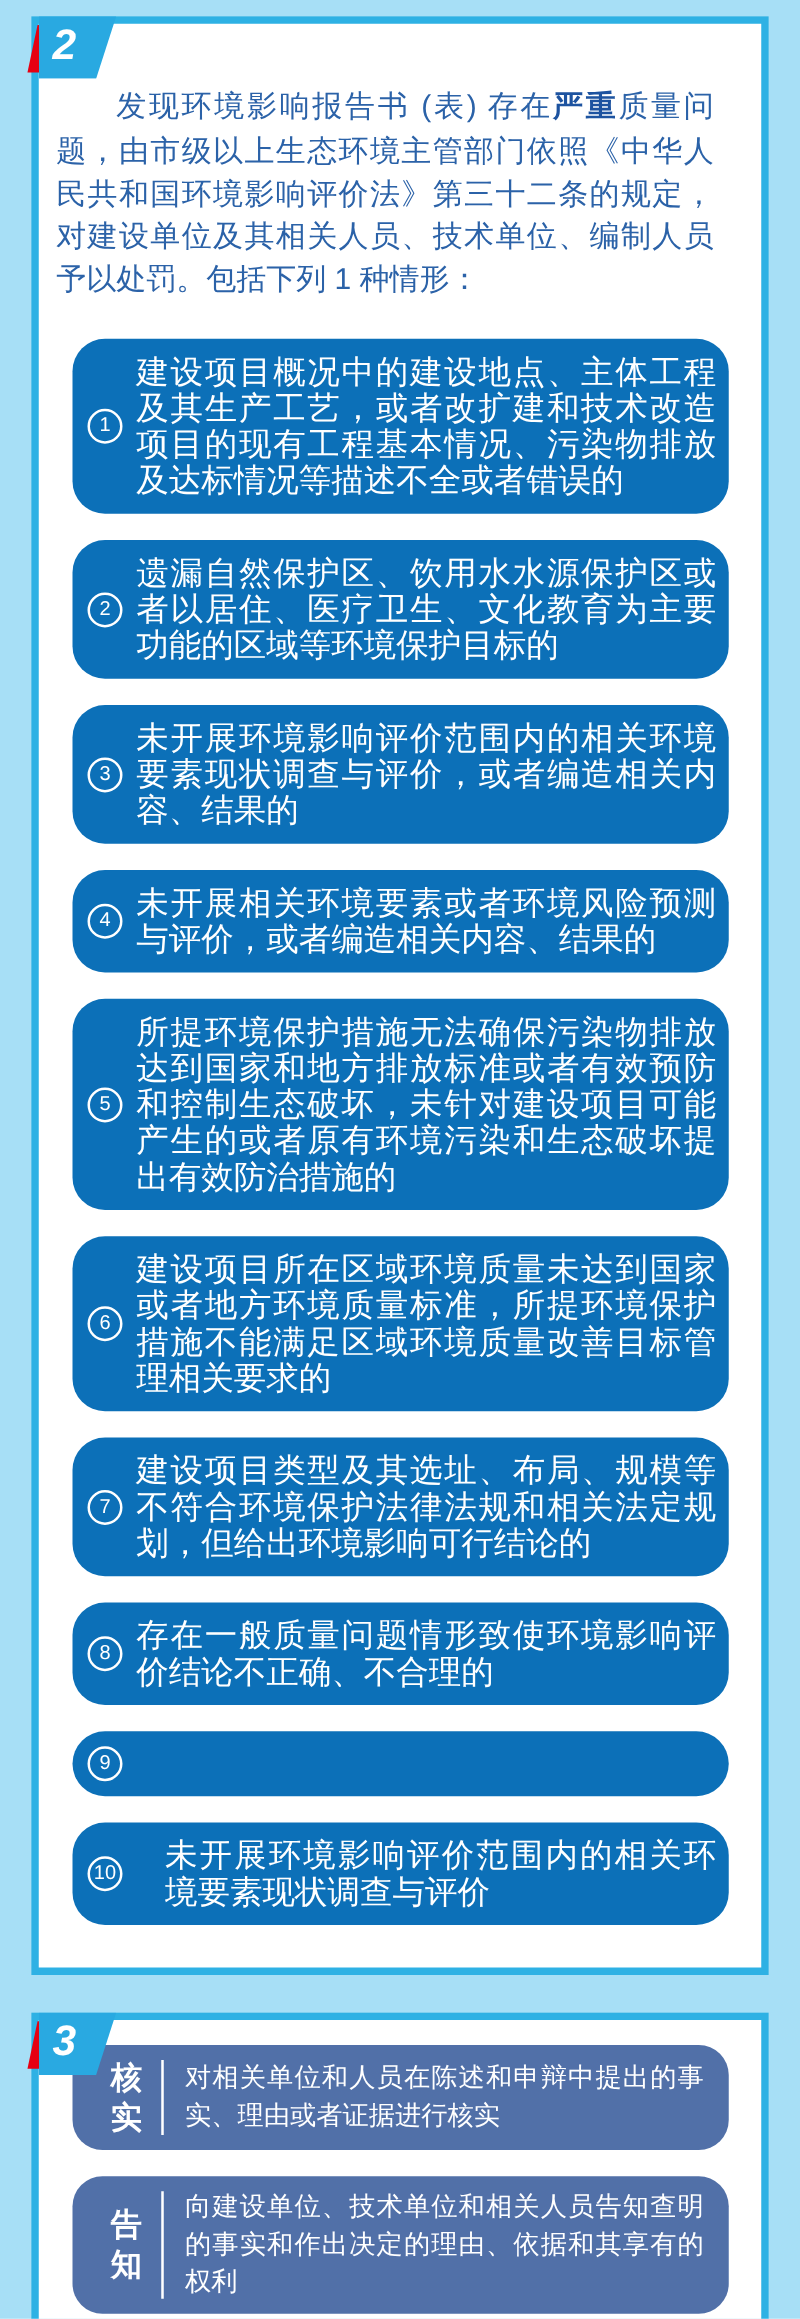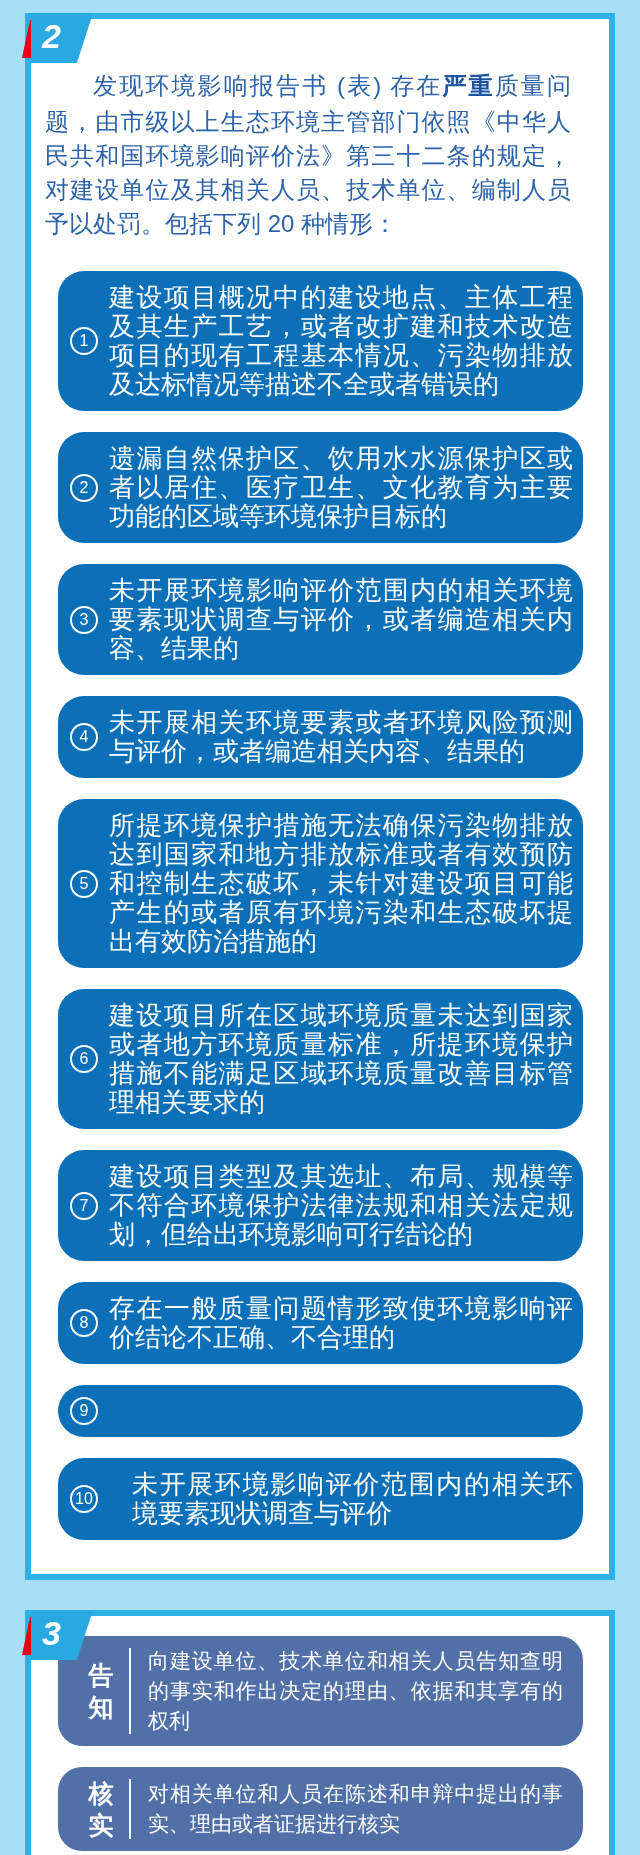--- a/index.html
+++ b/index.html
@@ -104,21 +104,21 @@
 <body>
 
 <section class="card card-2">
   <div class="badge">
     <div class="badge-red"></div>
     <div class="badge-main">
       <span class="badge-num">2</span>
     </div>
   </div>
 
-  <p class="intro"><span>发现环境影响报告书 (表) 存在</span><b>严重</b><span>质量问题，由市级以上生态环境主管部门依照《中华人民共和国环境影响评价法》第三十二条的规定，对建设单位及其相关人员、技术单位、编制人员予以处罚。包括下列 20 种情形：</span></p>
+  <p class="intro"><span>发现环境影响报告书 (表) 存在</span><b>严重</b><span>质量问题，由市级以上生态环境主管部门依照《中华人民共和国环境影响评价法》第三十二条的规定，对建设单位及其相关人员、技术单位、编制人员予以处罚。包括下列 1 种情形：</span></p>
 
   <div class="items">
   <div class="pill">
     <span class="pill-num">
       <span class="num-circle">
             <span class="pill-num-text">1</span>
           </span>
     </span>
     <span class="pill-text">建设项目概况中的建设地点、主体工程及其生产工艺，或者改扩建和技术改造项目的现有工程基本情况、污染物排放及达标情况等描述不全或者错误的</span>
   </div>
@@ -209,25 +209,25 @@
   <div class="badge">
     <div class="badge-red"></div>
     <div class="badge-main">
       <span class="badge-num">3</span>
     </div>
   </div>
 
 
   <div class="steps">
   <div class="step">
+    <span class="step-label">核实</span>
+    <span class="step-divider"></span>
+    <span class="step-text">对相关单位和人员在陈述和申辩中提出的事实、理由或者证据进行核实</span>
+  </div>
+
+  <div class="step">
     <span class="step-label">告知</span>
     <span class="step-divider"></span>
     <span class="step-text">向建设单位、技术单位和相关人员告知查明的事实和作出决定的理由、依据和其享有的权利</span>
   </div>
 
-  <div class="step">
-    <span class="step-label">核实</span>
-    <span class="step-divider"></span>
-    <span class="step-text">对相关单位和人员在陈述和申辩中提出的事实、理由或者证据进行核实</span>
-  </div>
-
 </div>
 </section>
 
 </body></html>

